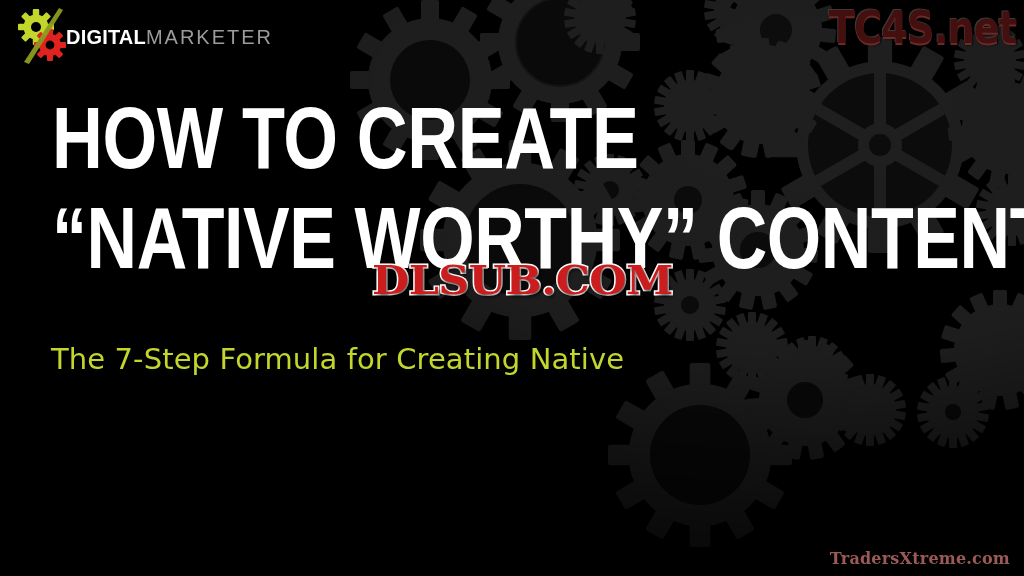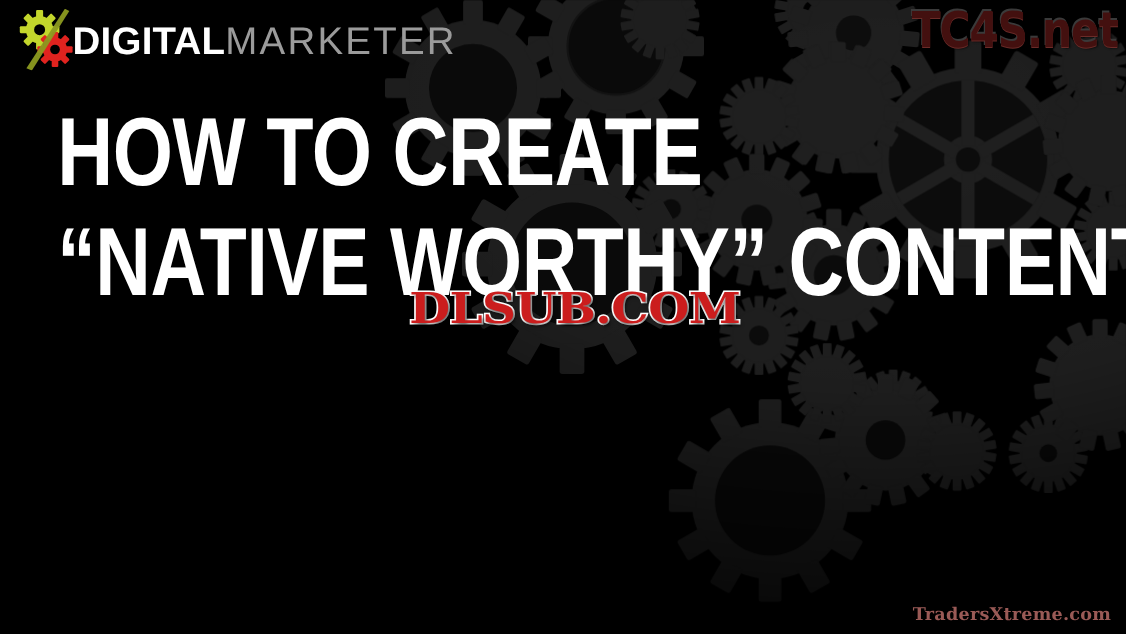--- a/index.html
+++ b/index.html
@@ -36,21 +36,21 @@
     height: 56px;
   }
   #logo-mark {
     position: relative;
     width: 58px;
     height: 56px;
     flex: 0 0 58px;
   }
   #logo-mark svg { display: block; }
   #logo-text {
-    font-size: 35px;
+    font-size: 20px;
     line-height: 1;
     letter-spacing: 1.0px;
     white-space: nowrap;
     margin-left: -6px;
     position: relative;
     top: 1px;
   }
   #logo-text .lt-bold {
     color: #ffffff;
     font-weight: bold;
@@ -350,19 +350,20 @@
     </div>
     <div id="logo-text"><span class="lt-bold">DIGITAL</span><span class="lt-light">MARKETER</span></div>
   </div>
 
   <div id="headline">
     <div class="head-line" id="head-line-1">HOW TO CREATE</div>
     <div class="head-line" id="head-line-2">“NATIVE WORTHY” CONTENT</div>
   </div>
 
   <div id="subtitle">
+    <div>The 7-Step Formula for Creating Native</div>
   </div>
 
   <div id="wm-tc4s">TC4S.net</div>
   <div id="wm-dlsub">DLSUB.COM</div>
   <div id="wm-traders">TradersXtreme.com</div>
 
 </div>
 
 </body></html>

